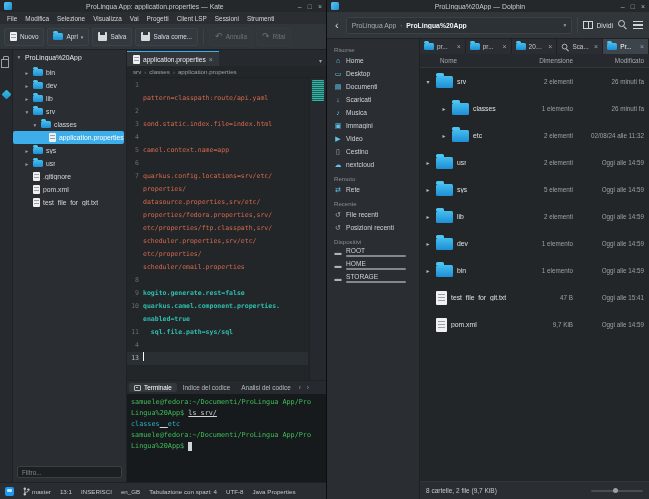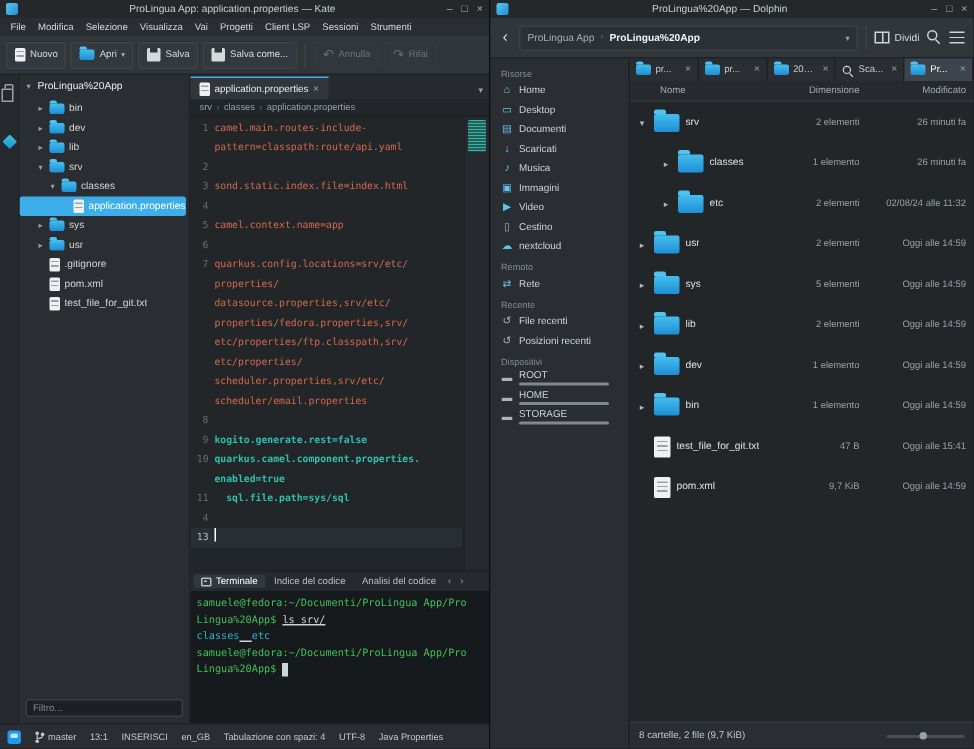--- a/index.html
+++ b/index.html
@@ -282,21 +282,20 @@
           <span class="bcrumb">srv</span>
           <span class="bsep">›</span>
           <span class="bcrumb">classes</span>
           <span class="bsep">›</span>
           <span class="bcrumb">application.properties</span>
         </div>
       <div class="ecode">
         <div id="codewrap" class="codewrap">
             <div class="crow">
               <span class="gut">1</span>
-              <span class="ct orange">camel.main.routes-include-</span>
             </div>
             <div class="crow">
               <span class="gut"></span>
               <span class="ct orange">pattern=classpath:route/api.yaml</span>
             </div>
             <div class="crow">
               <span class="gut">2</span>
               <span class="ct "></span>
             </div>
             <div class="crow">
@@ -330,25 +329,25 @@
             <div class="crow">
               <span class="gut"></span>
               <span class="ct orange">properties/fedora.properties,srv/</span>
             </div>
             <div class="crow">
               <span class="gut"></span>
               <span class="ct orange">etc/properties/ftp.classpath,srv/</span>
             </div>
             <div class="crow">
               <span class="gut"></span>
+              <span class="ct orange">scheduler.properties,srv/etc/</span>
+            </div>
+            <div class="crow">
+              <span class="gut"></span>
               <span class="ct orange">etc/properties/</span>
-            </div>
-            <div class="crow">
-              <span class="gut"></span>
-              <span class="ct orange">scheduler.properties,srv/etc/</span>
             </div>
             <div class="crow">
               <span class="gut"></span>
               <span class="ct orange">scheduler/email.properties</span>
             </div>
             <div class="crow">
               <span class="gut">8</span>
               <span class="ct "></span>
             </div>
             <div class="crow">

